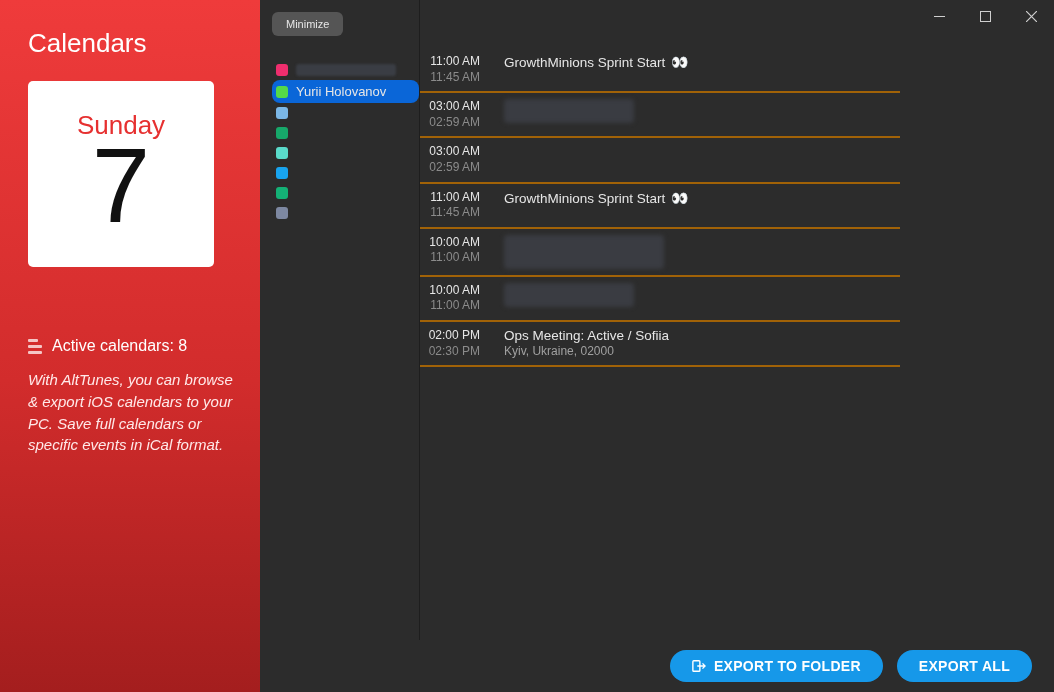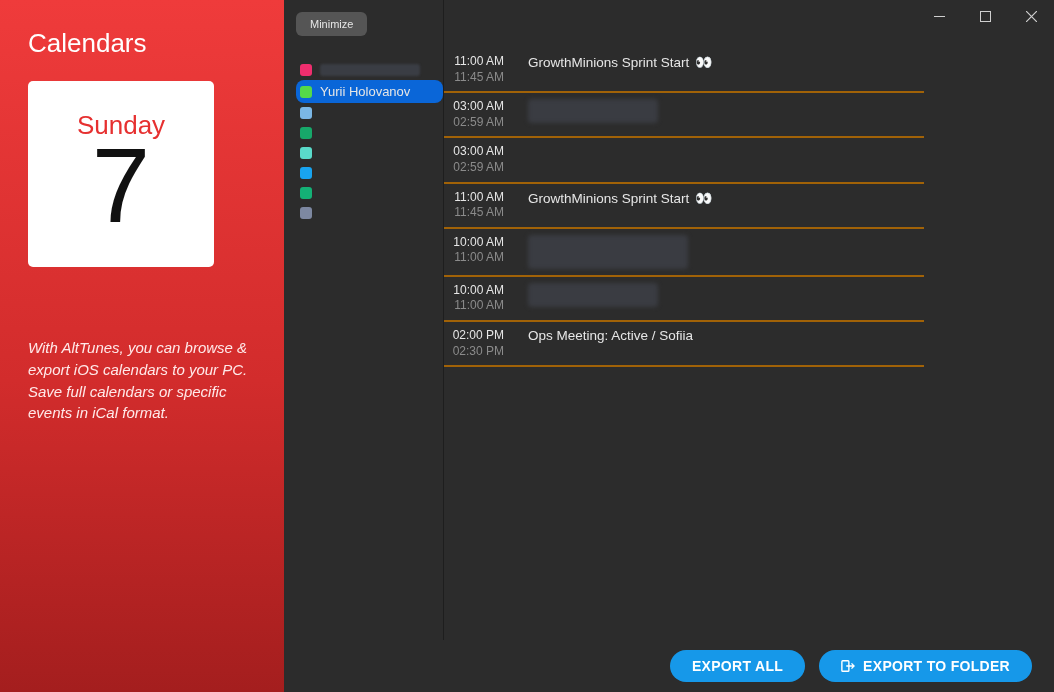--- a/index.html
+++ b/index.html
@@ -2,21 +2,21 @@
 <html><head>
 <meta charset="utf-8">
 <style>
   * { box-sizing: border-box; margin: 0; padding: 0; }
   html, body { width: 1054px; height: 692px; font-family: "Segoe UI", Arial, sans-serif; background: #2c2c2c; color: #e6e6e6; overflow: hidden; }
 
   .app { display: flex; width: 100%; height: 100%; }
 
   
   .left-panel {
-    width: 284px;
+    width: 260px;
     height: 100%;
     background: linear-gradient(180deg, #ef3b3b 0%, #d22c2c 55%, #a41e1e 100%);
     padding: 28px 24px 24px 28px;
     display: flex;
     flex-direction: column;
     color: #fff;
   }
   .left-title { font-size: 26px; font-weight: 400; margin-bottom: 22px; }
   .calendar-tile {
     width: 186px; height: 186px; background: #fff; border-radius: 5px;
@@ -78,20 +78,28 @@
 </head>
 <body>
 
 <div class="app">
 
   <div class="left-panel">
     <div class="left-title">Calendars</div>
     <div class="calendar-tile">
       <div class="calendar-day-name">Sunday</div>
       <div class="calendar-day-num">7</div>
+    </div>
+    <div class="active-line">
+      <span class="list-icon">
+          <span></span>
+          <span></span>
+          <span></span>
+        </span>
+      <span>Active calendars: 8</span>
     </div>
     <div class="left-desc">With AltTunes, you can browse &amp; export iOS calendars to your PC. Save full calendars or specific events in iCal format.</div>
   </div>
 
   <div class="right-area">
 
     <div class="titlebar">
       <div>
           <svg width="11" height="1" viewBox="0 0 11 1">
             <rect width="11" height="1" fill="currentColor"></rect>
@@ -203,34 +211,35 @@
               </div>
             </div>
             <div class="event-row">
               <div class="event-time">
                 <div>02:00 PM</div>
                 <div class="t2">02:30 PM</div>
               </div>
               <div class="event-bar"></div>
               <div class="event-body">
                 <div>Ops Meeting: Active / Sofiia</div>
+                <div class="sub">Kyiv, Ukraine, 02000</div>
               </div>
             </div>
           </div>
       </div>
 
     </div>
 
     <div class="bottom-bar">
-      <button class="export-btn">
-        <span>EXPORT ALL</span>
-      </button>
       <button class="export-btn">
         <svg class="export-icon" viewBox="0 0 16 16" fill="none" stroke="#fff" stroke-width="1.6">
           <rect x="1" y="2" width="8" height="12" rx="1"></rect>
             <path d="M6 8 H15 M12 5 L15 8 L12 11"></path>
         </svg>
         <span>EXPORT TO FOLDER</span>
       </button>
+      <button class="export-btn">
+        <span>EXPORT ALL</span>
+      </button>
     </div>
 
   </div>
 </div>
 
 </body></html>

